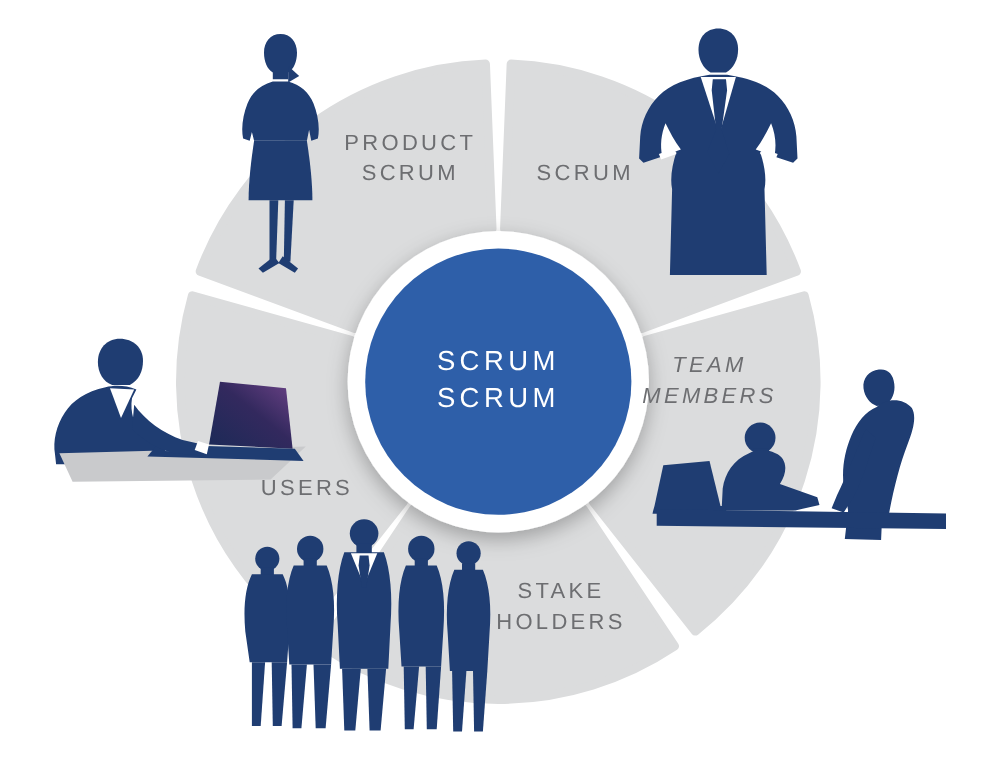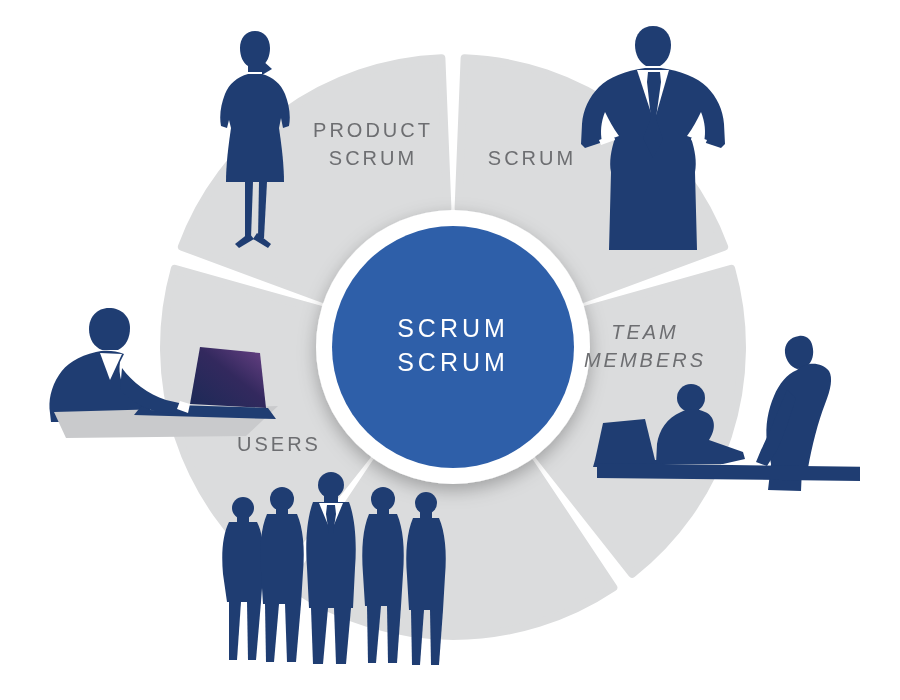--- a/index.html
+++ b/index.html
@@ -47,20 +47,24 @@
   <div class="role-label" style="left:373px;top:144px;">
     <span>PRODUCT</span>
     <span>SCRUM</span>
   </div>
   <div class="role-label" style="left:532px;top:158px;">
     <span>SCRUM</span>
   </div>
   <div class="role-label" style="left:645px;top:346px;font-style:italic;">
     <span>TEAM</span>
     <span>MEMBERS</span>
+  </div>
+  <div class="role-label" style="left:510px;top:552px;">
+    <span>STAKE</span>
+    <span>HOLDERS</span>
   </div>
   <div class="role-label" style="left:279px;top:444px;text-align:center;">
     <span>USERS</span>
   </div>
   <div class="center-label" style="left:453px;top:345px;">
     <span>SCRUM</span>
     <span>SCRUM</span>
   </div>
 
   <svg class="fig" style="left:205px;top:28px;" width="100" height="222" viewBox="0 0 100 222">

